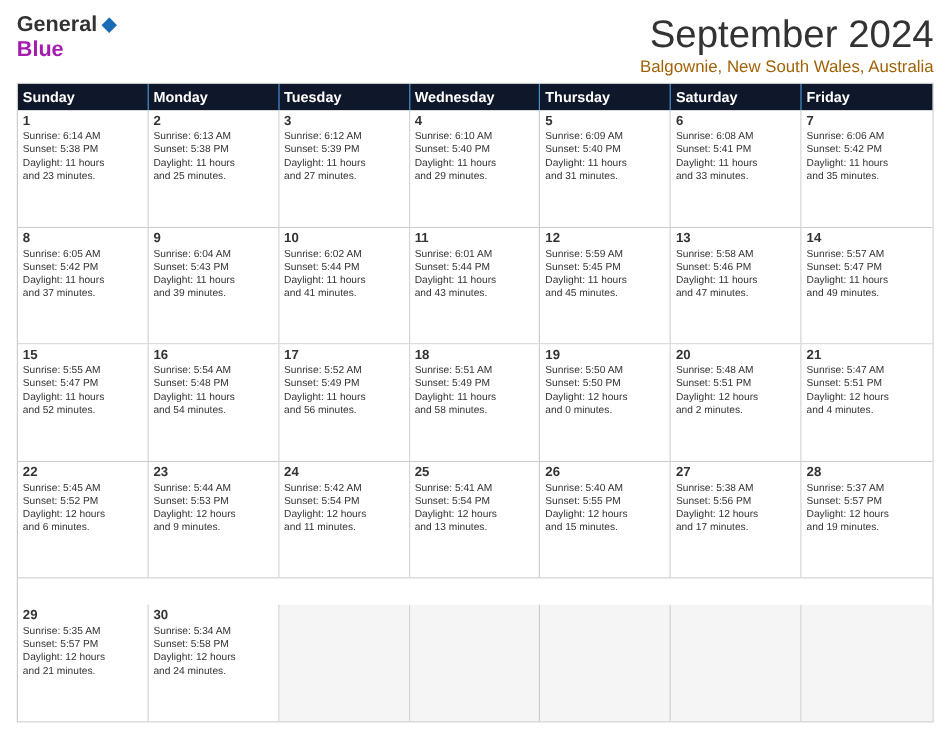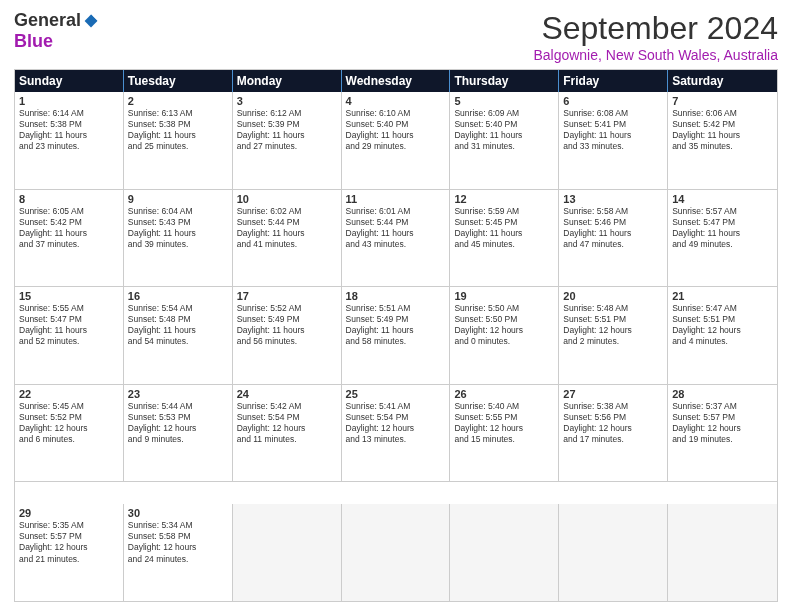--- a/index.html
+++ b/index.html
@@ -51,21 +51,21 @@
     .title-block {
       text-align: right;
     }
     .month-title {
       font-size: 32px;
       color: #333;
       font-weight: normal;
     }
     .subtitle {
       font-size: 14px;
-      color: #a21caf;
+      color: #a16207;
       margin-left: 28px;
     }
     .calendar {
       flex: 1;
       display: flex;
       flex-direction: column;
       border: 1px solid #ccc;
     }
     .cal-header {
       display: grid;
@@ -133,26 +133,26 @@
     </div>
     <div class="title-block">
       <div class="month-title">September 2024</div>
       <div class="subtitle">Balgownie, New South Wales, Australia</div>
     </div>
   </div>
 
   <div class="calendar">
     <div class="cal-header">
     <div class="cal-header-cell">Sunday</div>
+        <div class="cal-header-cell">Monday</div>
         <div class="cal-header-cell">Tuesday</div>
-        <div class="cal-header-cell">Monday</div>
         <div class="cal-header-cell">Wednesday</div>
         <div class="cal-header-cell">Thursday</div>
+        <div class="cal-header-cell">Saturday</div>
         <div class="cal-header-cell">Friday</div>
-        <div class="cal-header-cell">Saturday</div>
       </div>
     <div class="cal-body">
     <div class="cal-row">
           <div class="cal-cell">
             <span class="day-num">1</span>
             <span class="cell-line">Sunrise: 6:14 AM</span>
             <span class="cell-line">Sunset: 5:38 PM</span>
             <span class="cell-line">Daylight: 11 hours</span>
             <span class="cell-line">and 23 minutes.</span>
           </div>

